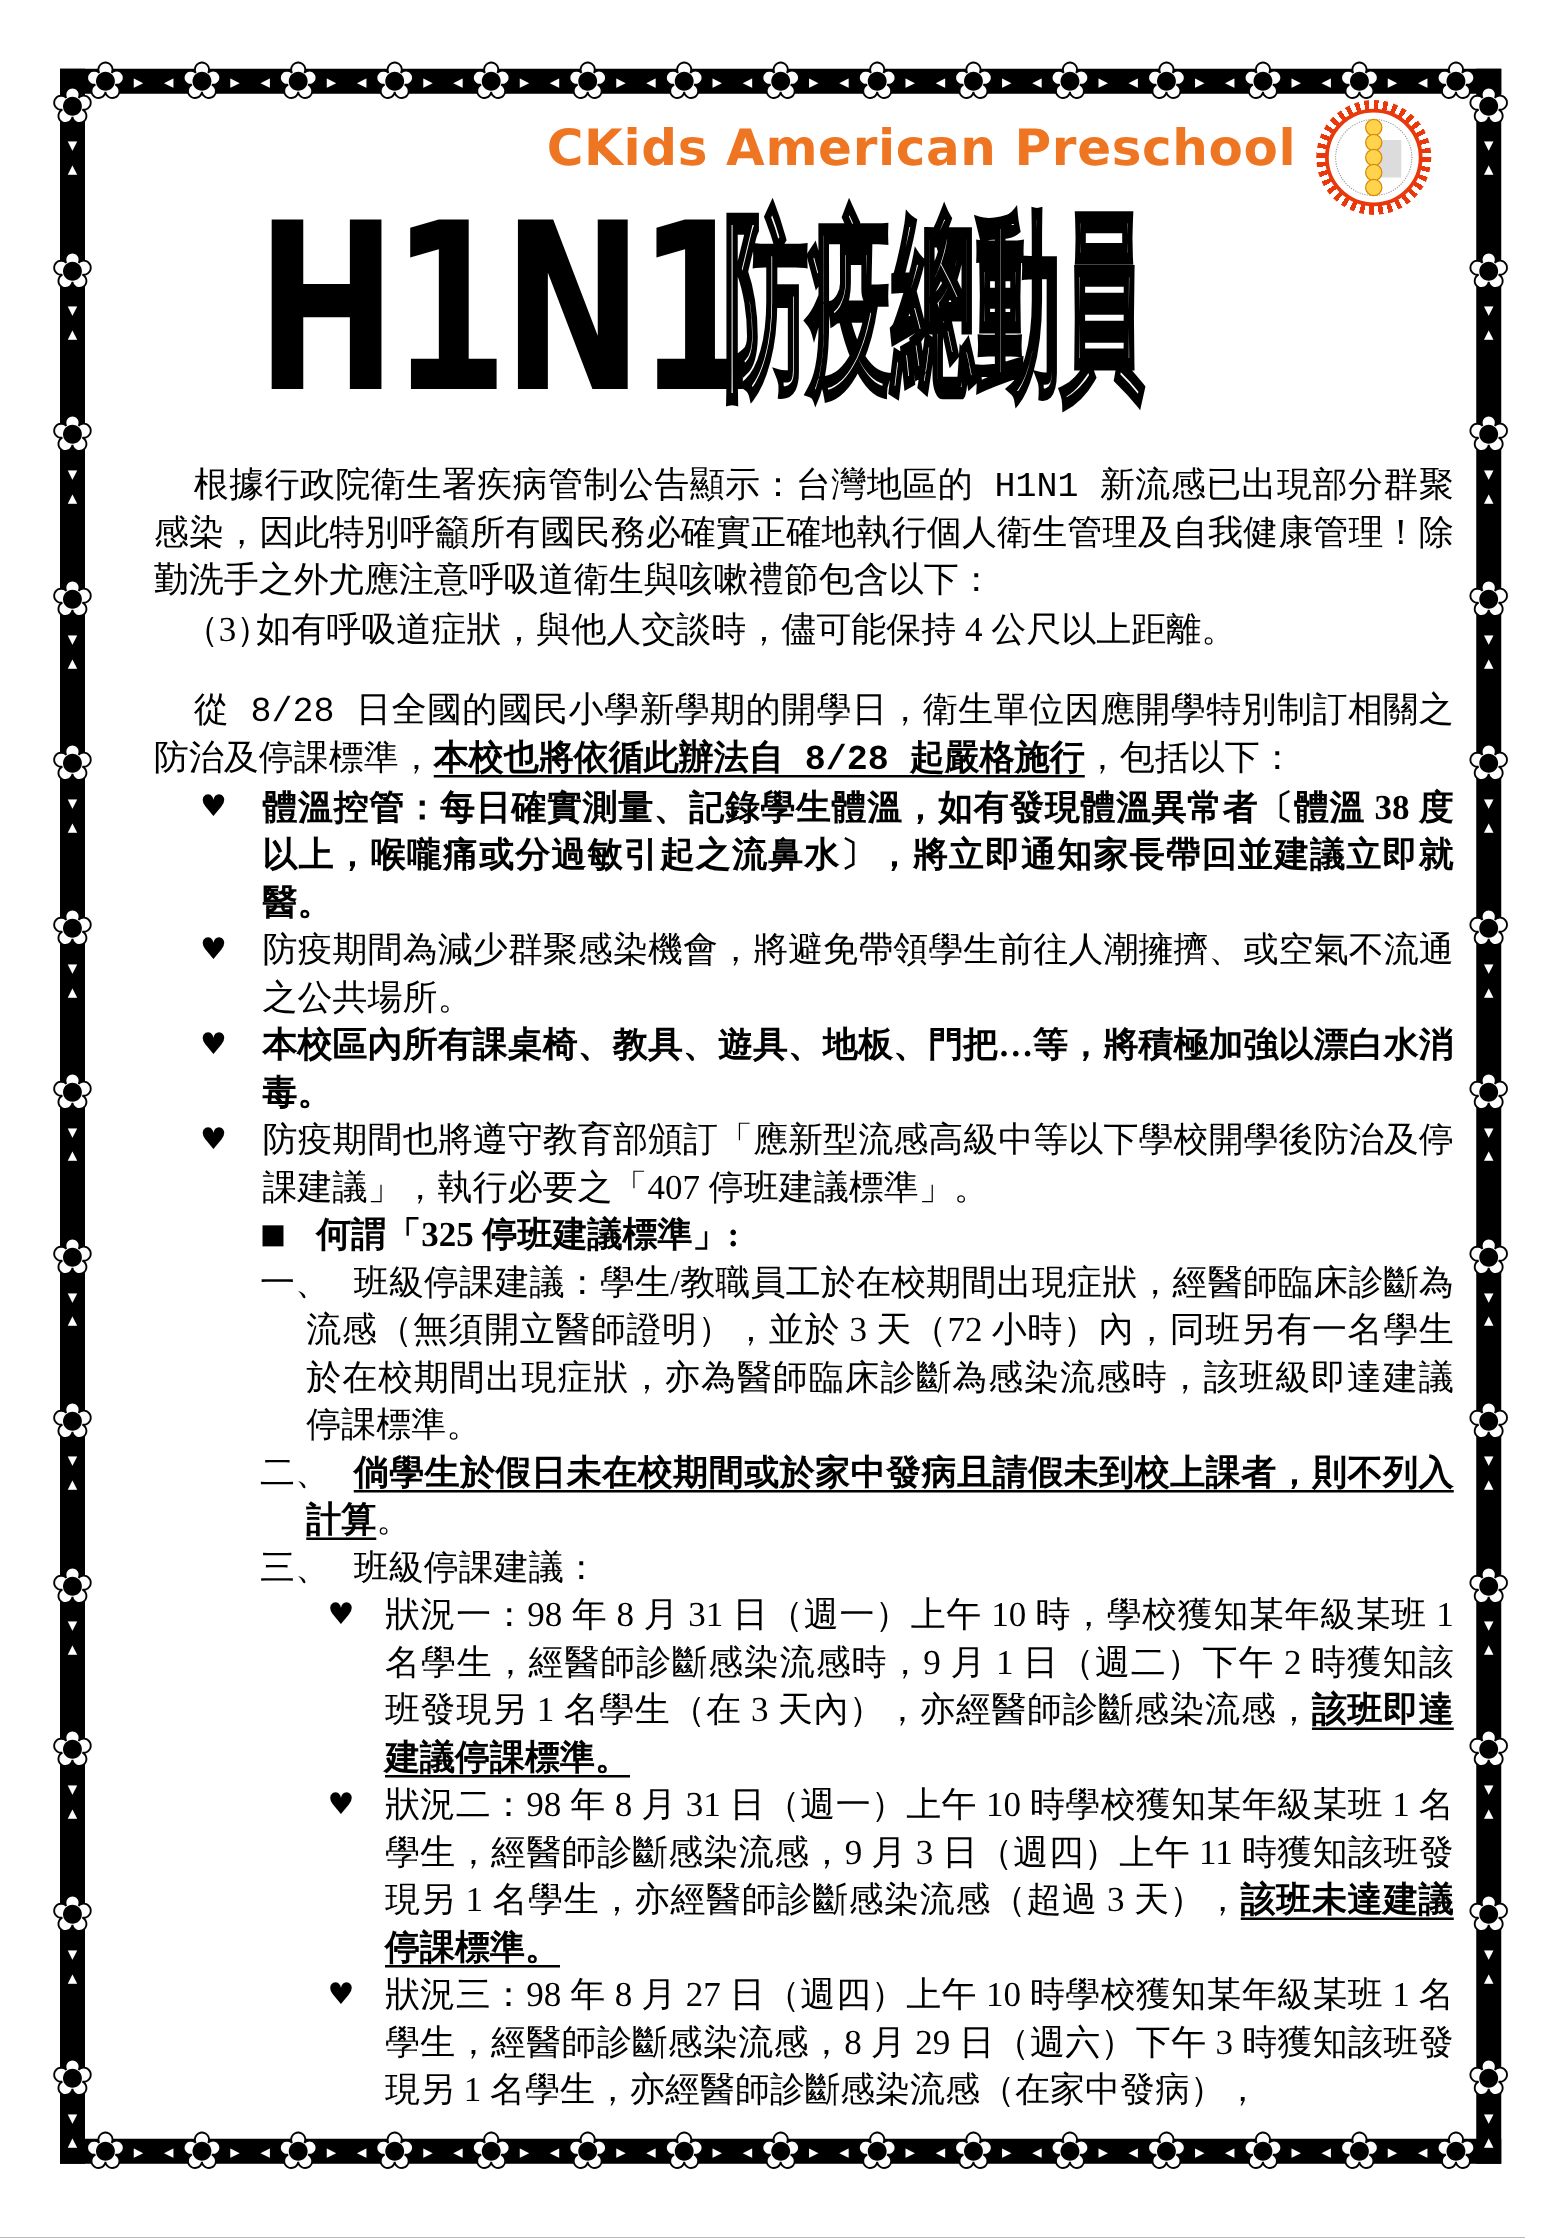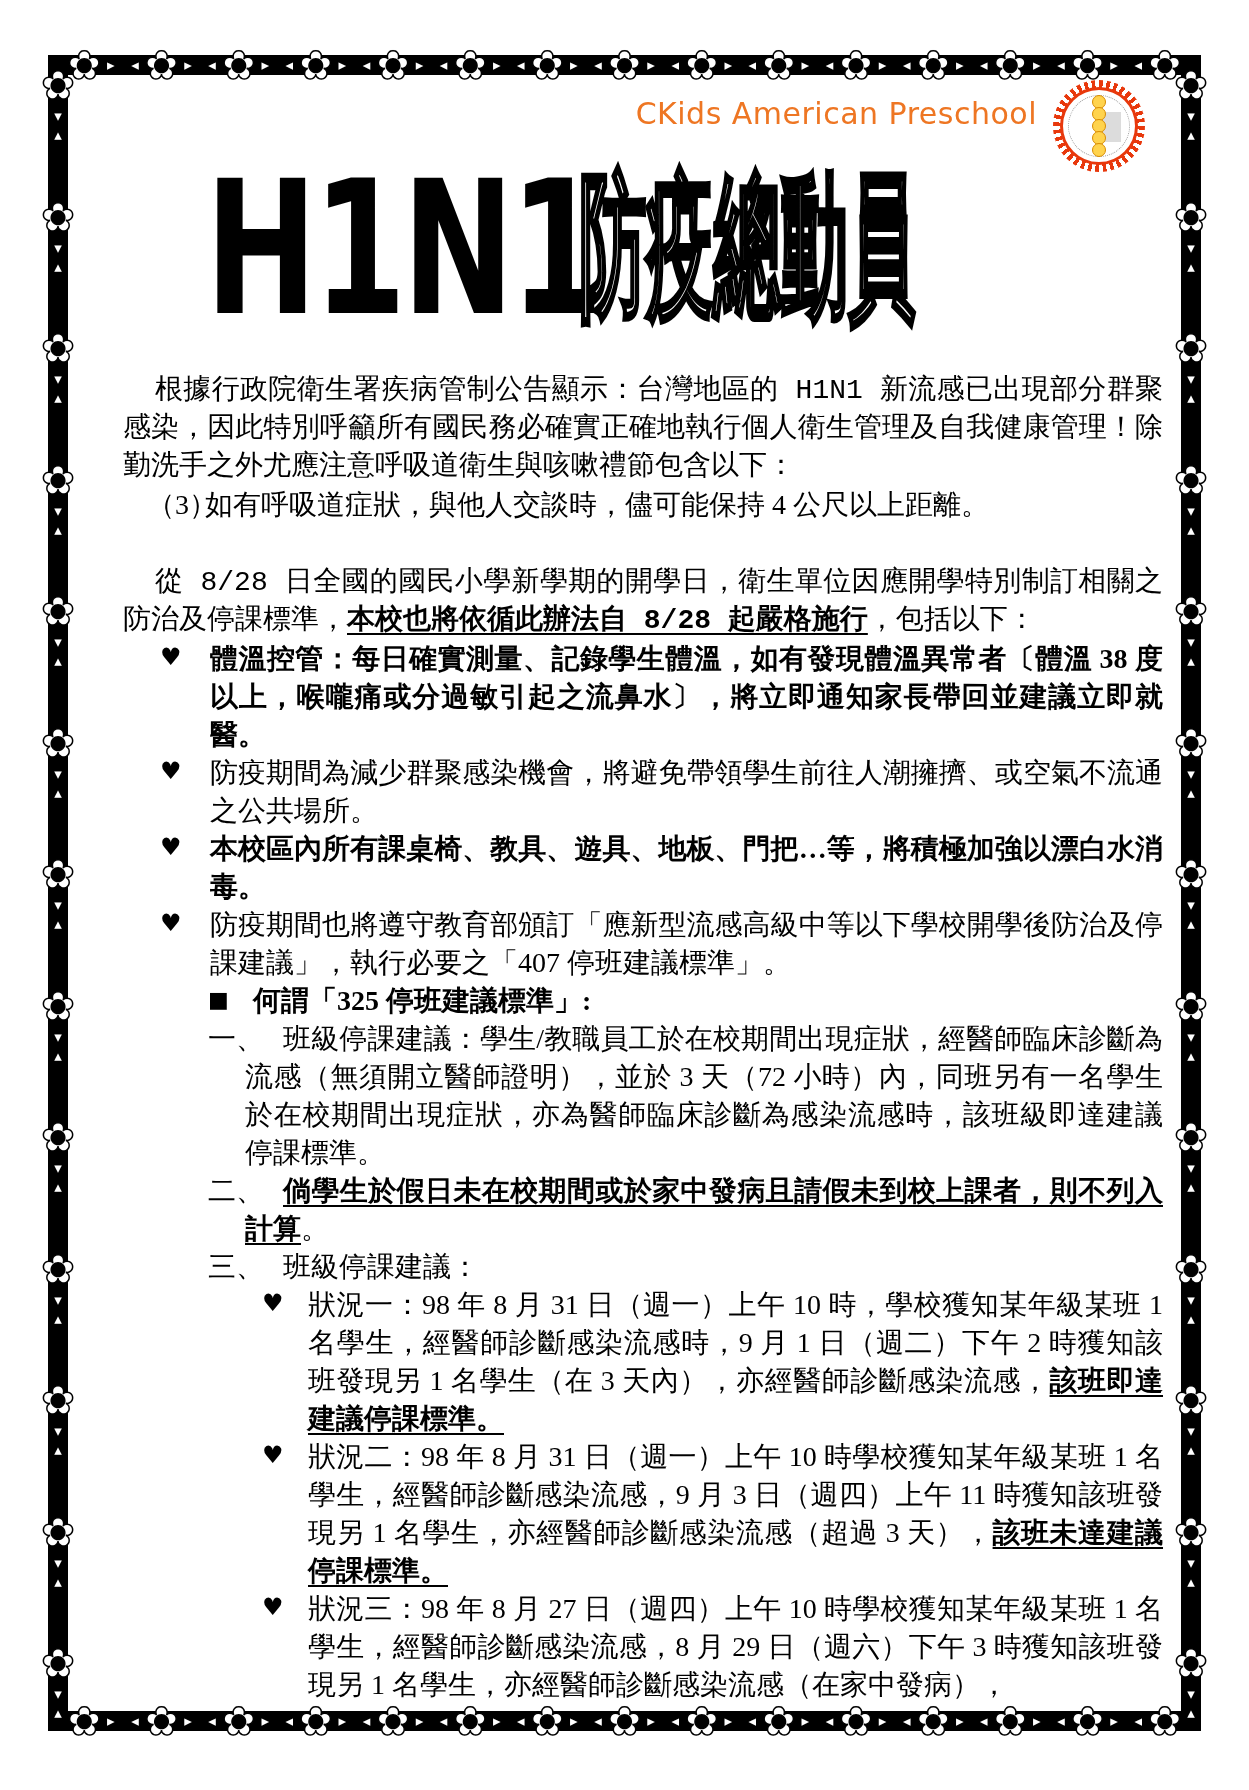--- a/index.html
+++ b/index.html
@@ -25,21 +25,21 @@
     position:relative;z-index:2;
   }
   .flower::after{content:"";}
   .tri{color:#fff;font-family:"DejaVu Sans",sans-serif;font-size:15px;line-height:1;}
   .bunit{display:flex;align-items:center;gap:6px;}
   .bunit.vv{flex-direction:column;gap:4px;}
   
   .brand{
     position:absolute;top:96px;right:212px;
     font-family:"DejaVu Sans","Liberation Sans",sans-serif;
-    font-weight:normal;font-size:30px;letter-spacing:0.5px;
+    font-weight:bold;font-size:40px;letter-spacing:0.5px;
     color:#ee7623;z-index:3;
   }
   .logo{
     position:absolute;top:80px;right:104px;width:92px;height:92px;
     border-radius:50%;
     background:repeating-conic-gradient(#e8380c 0deg 5deg,#ffffff 5deg 10deg);
     z-index:3;display:flex;align-items:center;justify-content:center;
   }
   .logo-inner{
     width:72px;height:72px;border-radius:50%;
@@ -74,21 +74,21 @@
     letter-spacing:0px;margin-left:8px;
   }
   
   .doc{
     position:absolute;left:0;top:372px;width:1249px;z-index:2;
     padding:0 86px 0 123px;box-sizing:border-box;
     font-size:28px;line-height:38px;
     text-align:justify;
   }
   .para{text-indent:32px;margin:0;font-family:Liberation Mono, monospace;}
-  .gap-lg{margin-top:40px;}
+  .gap-lg{margin-top:28px;}
   .hyg{margin-left:34px;text-indent:-10px;margin-top:0;}
   .hyg .num{display:inline-block;width:58px;text-indent:0;}
   .bullet{position:relative;margin-left:87px;}
   .bullet .bmark{
     position:absolute;left:-50px;top:5px;font-size:24px;line-height:1;
     font-family:"DejaVu Sans",sans-serif;
   }
   .sq-item{position:relative;margin-left:130px;font-weight:bold;}
   .sq-item .smark{position:absolute;left:-45px;top:7px;font-size:22px;line-height:1;font-family:"DejaVu Sans",sans-serif;}
   .rule{position:relative;margin-left:122px;text-indent:38px;}

